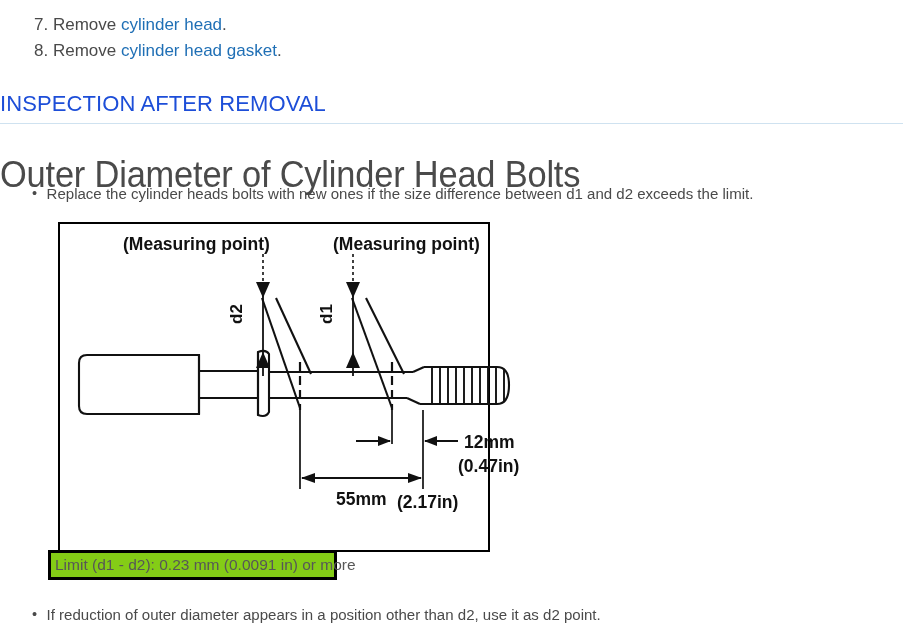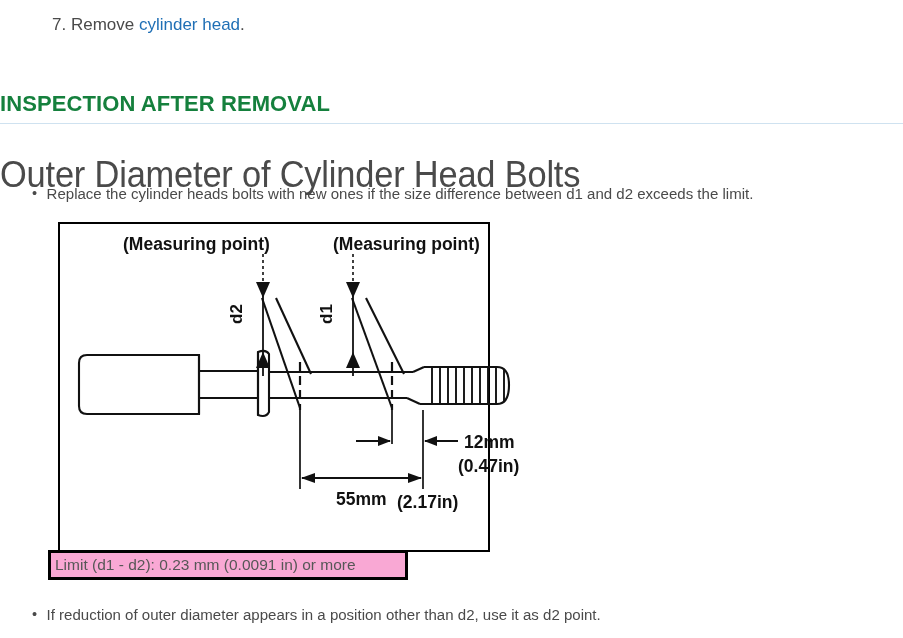--- a/index.html
+++ b/index.html
@@ -23,39 +23,39 @@
     top: 12px;
     width: 903px;
     list-style: none;
     margin: 0;
     padding: 0;
   }
   .step {
     font-size: 17px;
     line-height: 26px;
     color: #4a4a4a;
-    padding-left: 52px;
+    padding-left: 34px;
     white-space: nowrap;
   }
   .step .num { color: #4a4a4a; }
   .step a.link {
     color: #1f6fb5;
     text-decoration: none;
   }
 
   
   .section-head {
     position: absolute;
     left: 0;
     top: 90px;
     width: 867px;
     font-size: 22px;
     line-height: 28px;
-    color: #15803d;
-    font-weight: 700;
+    color: #1d4ed8;
+    font-weight: 400;
     letter-spacing: .1px;
     white-space: nowrap;
   }
   .section-rule {
     position: absolute;
     left: 0;
     top: 123px;
     width: 903px;
     height: 1px;
     background: #cfe2f0;
@@ -110,43 +110,47 @@
     box-sizing: border-box;
     background: #fff;
   }
   .figure svg { display: block; }
 
   
   .limit-box {
     position: absolute;
     left: 48px;
     top: 550px;
-    width: 360px;
+    width: 289px;
     height: 30px;
     border: 3px solid #000;
     box-sizing: border-box;
-    background: #f9a8d4;
+    background: #84cc16;
     display: flex;
     align-items: center;
   }
   .limit-text {
     font-size: 15.5px;
     line-height: 18px;
     color: #575757;
     padding-left: 4px;
     white-space: nowrap;
   }
 </style>
 </head>
 <body>
 
 <ol class="steps">
   <li class="step">
     <span class="num">7.</span>
     <span>Remove </span><a class="link" href="#">cylinder head</a><span>.</span>
+  </li>
+  <li class="step">
+    <span class="num">8.</span>
+    <span>Remove </span><a class="link" href="#">cylinder head gasket</a><span>.</span>
   </li>
 </ol>
 
 <div class="section-head">INSPECTION AFTER REMOVAL</div>
 <div class="section-rule"></div>
 
 <h1 class="page-title">Outer Diameter of Cylinder Head Bolts</h1>
 
 <div class="bullet" id="bullet-1">Replace the cylinder heads bolts with new ones if the size difference between d1 and d2 exceeds the limit.</div>
 

